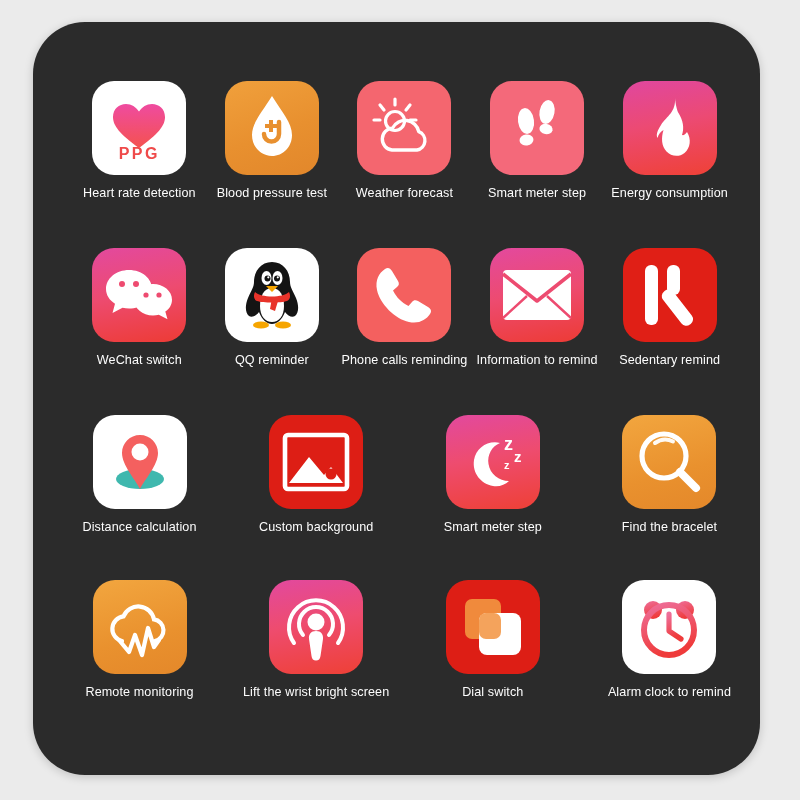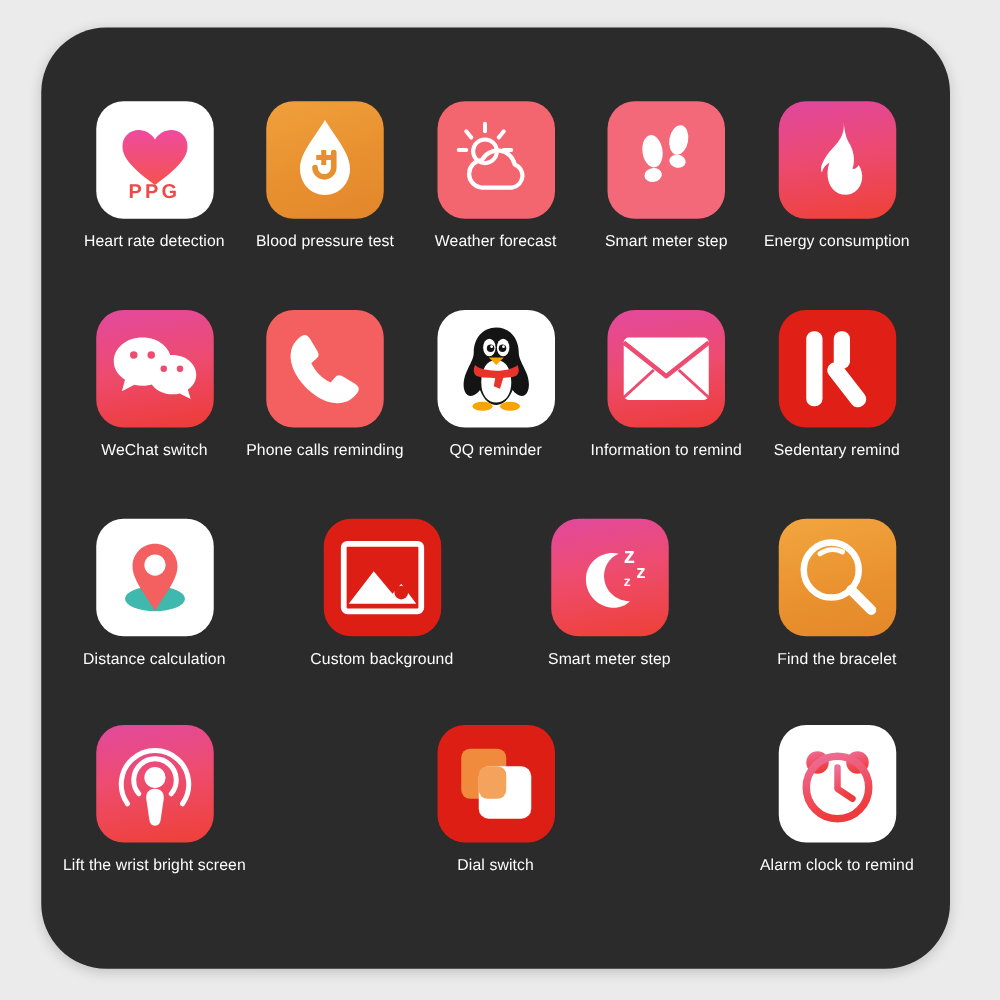--- a/index.html
+++ b/index.html
@@ -16,21 +16,21 @@
     left:33px;top:22px;
     width:727px;height:753px;
     background:#2b2b2b;
     border-radius:52px;
     box-shadow:0 2px 10px rgba(0,0,0,.18);
   }
 
   .grid{
     position:absolute;
     left:0;top:0;right:0;bottom:0;
-    padding:59px 0 0 0;
+    padding:59px 0 0 16px;
     box-sizing:border-box;
   }
   .row{
     display:flex;
     justify-content:space-between;
     padding:0 24px;
     box-sizing:border-box;
   }
   .row.r1{height:167px;}
   .row.r2{height:167px;}
@@ -166,29 +166,20 @@
                   <circle cx="35" cy="24" r="3"></circle>
                 <circle cx="45" cy="35" r="2.6"></circle>
                   <circle cx="58" cy="35" r="2.6"></circle>
               </g>
             </svg>
           </div>
           <div class="label">WeChat switch</div>
         </div>
 
         <div class="cell">
-          <div class="tile bg-coral">
-            <svg width="70" height="70" viewBox="0 0 70 70">
-              <path d="M16 9 C10 13 6 20 8 30 C11 44 26 59 40 62 C50 64 57 60 61 54 C63 51 62 49 59 47 L49 41 C46.5 39.5 44.5 40 43 42 L39.5 46 C32 42 28 38 24 30.5 L28 27 C30 25.5 30.5 23.5 29 21 L23 11 C21 8 19 7 16 9 Z" fill="#ffffff"></path>
-            </svg>
-          </div>
-          <div class="label">Phone calls reminding</div>
-        </div>
-
-        <div class="cell">
           <div class="tile bg-white">
             <svg width="66" height="74" viewBox="0 0 66 74">
               <path d="M33 4 C22 4 15 13 15 24 C15 29 12 33 9 40 C6 47 6 55 10 58 C13 60 17 58 20 54 C23 62 28 66 33 66 C38 66 43 62 46 54 C49 58 53 60 56 58 C60 55 60 47 57 40 C54 33 51 29 51 24 C51 13 44 4 33 4 Z" fill="#141414"></path>
               <path d="M33 30 C25 30 21 38 21 48 C21 58 26 64 33 64 C40 64 45 58 45 48 C45 38 41 30 33 30 Z" fill="#ffffff"></path>
               <ellipse cx="27.5" cy="20" rx="5" ry="7" fill="#ffffff"></ellipse>
               <ellipse cx="38.5" cy="20" rx="5" ry="7" fill="#ffffff"></ellipse>
               <circle cx="28.5" cy="20.5" r="3" fill="#141414"></circle>
               <circle cx="38" cy="20.5" r="3" fill="#141414"></circle>
               <circle cx="29.3" cy="19.3" r="1.1" fill="#ffffff"></circle>
               <circle cx="38.8" cy="19.3" r="1.1" fill="#ffffff"></circle>
@@ -196,20 +187,29 @@
               <path d="M16 34 C22 40 44 40 50 34 C52 38 51 42 48 43 C42 45 24 45 18 43 C15 42 14 38 16 34 Z" fill="#e8332a"></path>
               <path d="M33 40 l6 3 l-3 10 l-5 -2 z" fill="#e8332a"></path>
               <ellipse cx="22" cy="67" rx="8" ry="3.6" fill="#f6a500"></ellipse>
               <ellipse cx="44" cy="67" rx="8" ry="3.6" fill="#f6a500"></ellipse>
             </svg>
           </div>
           <div class="label">QQ reminder</div>
         </div>
 
         <div class="cell">
+          <div class="tile bg-coral">
+            <svg width="70" height="70" viewBox="0 0 70 70">
+              <path d="M16 9 C10 13 6 20 8 30 C11 44 26 59 40 62 C50 64 57 60 61 54 C63 51 62 49 59 47 L49 41 C46.5 39.5 44.5 40 43 42 L39.5 46 C32 42 28 38 24 30.5 L28 27 C30 25.5 30.5 23.5 29 21 L23 11 C21 8 19 7 16 9 Z" fill="#ffffff"></path>
+            </svg>
+          </div>
+          <div class="label">Phone calls reminding</div>
+        </div>
+
+        <div class="cell">
           <div class="tile bg-magred2">
             <svg width="72" height="56" viewBox="0 0 72 56">
               <rect x="2" y="3" width="68" height="50" rx="4" fill="#ffffff"></rect>
               <path d="M2 7 L36 34 L70 7" fill="none" stroke="#ed4b70" stroke-width="3.6" stroke-linejoin="round"></path>
               <path d="M2 51 L26 29 M70 51 L46 29" fill="none" stroke="#ed4b70" stroke-width="2.4"></path>
             </svg>
           </div>
           <div class="label">Information to remind</div>
         </div>
 
@@ -272,20 +272,29 @@
             </svg>
           </div>
           <div class="label">Find the bracelet</div>
         </div>
 
       </div>
 
       <div class="row r4">
 
 
+        <div class="cell">
+          <div class="tile bg-orange2">
+            <svg width="76" height="64" viewBox="0 0 76 64">
+              <path d="M20 46 a12.5 12.5 0 0 1 1.5 -24.6 a16 16 0 0 1 30.5 3 a11 11 0 0 1 1 21.6" fill="none" stroke="#ffffff" stroke-width="4.2" stroke-linecap="round"></path>
+              <path d="M17 45 L27 57 L33 40 L40 60 L46 33 L52 52 L57 45" fill="none" stroke="#ffffff" stroke-width="4.2" stroke-linecap="round" stroke-linejoin="round"></path>
+            </svg>
+          </div>
+          <div class="label">Remote monitoring</div>
+        </div>
 
         <div class="cell">
           <div class="tile bg-magred3">
             <svg width="70" height="72" viewBox="0 0 70 72">
               <circle cx="35" cy="31" r="8.5" fill="#ffffff"></circle>
               <path d="M35 40 c-5 0 -7.5 3.5 -7 8 l2.5 17 c0.4 3 1.9 4.5 4.5 4.5 s4.1 -1.5 4.5 -4.5 L42 48 c0.5 -4.5 -2 -8 -7 -8 Z" fill="#ffffff"></path>
               <path d="M22 44 a17 17 0 1 1 26 0" fill="none" stroke="#ffffff" stroke-width="4" stroke-linecap="round"></path>
               <path d="M13 52 a27 27 0 1 1 44 0" fill="none" stroke="#ffffff" stroke-width="4" stroke-linecap="round"></path>
             </svg>
           </div>

